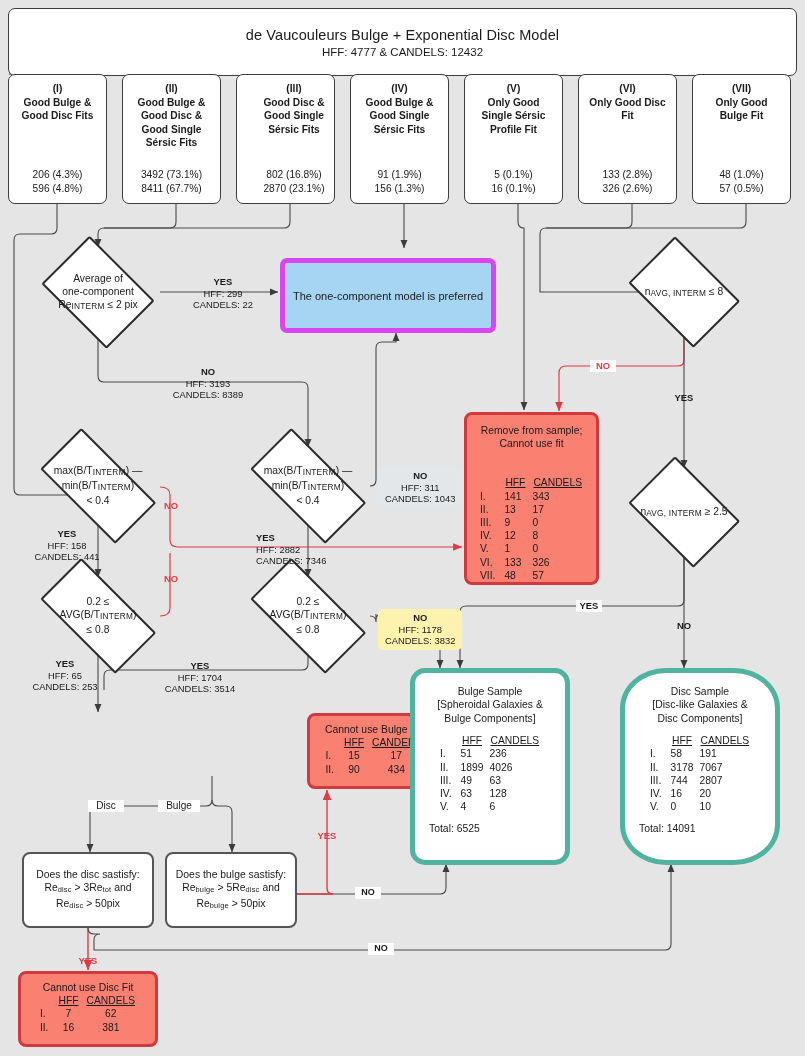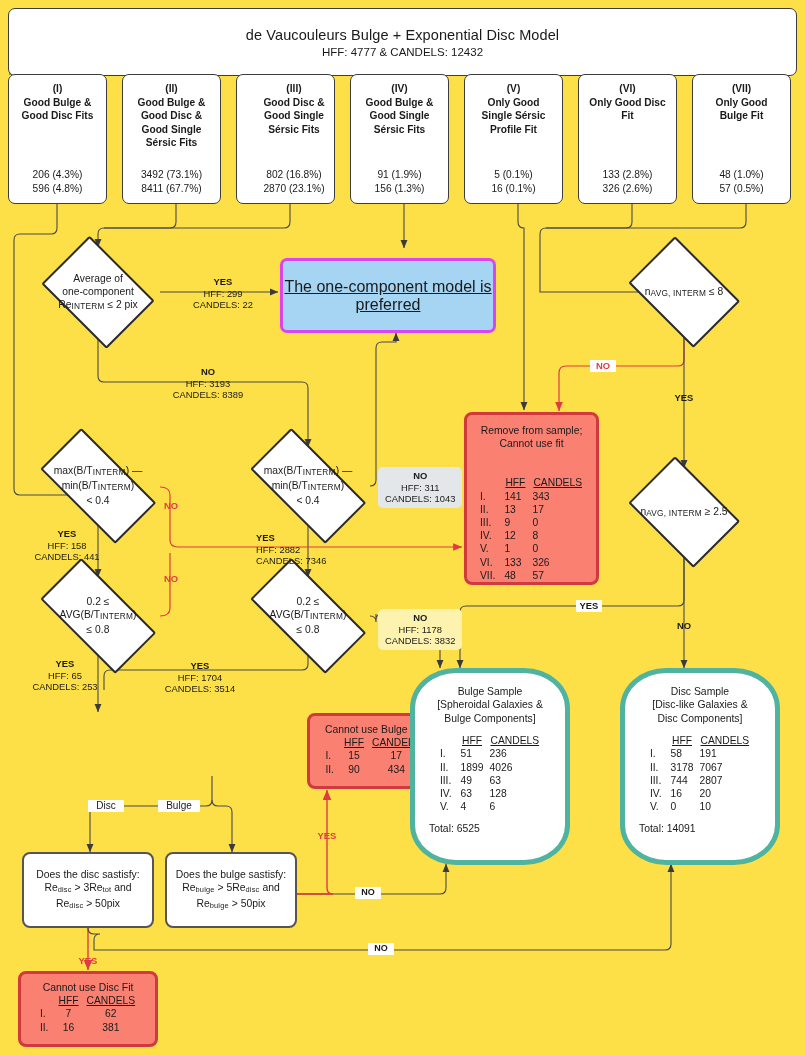--- a/index.html
+++ b/index.html
@@ -1,38 +1,38 @@
 <!DOCTYPE html>
 <html><head>
 <meta charset="utf-8">
 <style>
   html,body{margin:0;padding:0;background:#ffffff;}
   body{font-family:"Liberation Sans","DejaVu Sans",sans-serif;-webkit-font-smoothing:antialiased;}
-  #page{position:relative;width:805px;height:1056px;overflow:hidden;background:#fde047;}
+  #page{position:relative;width:805px;height:1056px;overflow:hidden;background:#e5e5e5;}
   #edges{position:absolute;left:0;top:0;width:805px;height:1056px;}
   .node{position:absolute;box-sizing:border-box;display:flex;flex-direction:column;align-items:center;justify-content:center;text-align:center;color:#1a1a1a;}
 
   
   .hdr{border:1.6px solid #3d3d3d;border-radius:7px;background:#fff;}
   .hdr .t1{font-size:14.5px;letter-spacing:.1px;}
   .hdr .t2{font-size:11.5px;margin-top:3px;}
 
   
   .cat{border:1.6px solid #3d3d3d;border-radius:7px;background:#fff;padding:7px 3px 6px;justify-content:flex-start;}
   .cat .rom{font-size:10.2px;font-weight:bold;line-height:13.5px;}
   .cat .ttl{font-size:10.2px;font-weight:bold;line-height:13.5px;}
   .cat .nums{font-size:10.2px;line-height:13.5px;margin-top:auto;padding-bottom:2px;}
 
   
   .dia{background:transparent;}
   .dia .dshape{position:absolute;left:50%;top:50%;width:70.7%;height:70.7%;transform:translate(-50%,-50%) rotate(45deg);border:2.6px solid #2b2b2b;background:#fff;border-radius:2px;}
   .dia .dtxt{position:relative;z-index:2;font-size:10.3px;line-height:13px;white-space:nowrap;}
 
   
-  .blue{background:#a5d5f2;border:3px solid #d946ef;border-radius:7px;font-size:16px;text-decoration:underline;}
+  .blue{background:#a5d5f2;border:5px solid #d946ef;border-radius:7px;font-size:11px;}
   .red{background:#fa8072;border:3px solid #d0393e;border-radius:8px;font-size:10.4px;line-height:13.2px;}
   .gray{background:#fff;border:2.6px solid #555;border-radius:8px;font-size:10.4px;line-height:13.6px;}
   .teal{background:#fff;border:5px solid #4fb3a0;border-radius:46px/40px;font-size:10.4px;line-height:13.4px;justify-content:flex-start;padding-top:12px;}
 
   
   .lbl{position:absolute;font-size:9.4px;line-height:11.6px;text-align:center;color:#1a1a1a;white-space:nowrap;}
   .lbl b{font-weight:bold;}
   .lbl.red-l{color:#e03b43;font-weight:bold;}
   .lbl.chip-gray{background:#e4e7ea;border-radius:5px;padding:3px 7px;}
   .lbl.chip-yellow{background:#fdf3ae;border-radius:5px;padding:3px 7px;}
@@ -342,21 +342,21 @@
           </tr>
           <tr>
             <td class="n">II.</td>
             <td style="text-align: center;">16</td>
             <td style="text-align: center;">381</td>
           </tr>
         </tbody>
       </table>
   </div>
 
-  <div class="node teal" style="left:410px;top:668px;width:160px;height:197px;">
+  <div class="node teal" style="left:410px;top:668px;width:160px;height:197px;border-radius:15px;">
     <div>Bulge Sample</div>
     <div>[Spheroidal Galaxies &amp;</div>
     <div>Bulge Components]</div>
     <table class="tl" style="margin-top:9px;">
         <tbody id="tbl-bulge">
           <tr>
             <th style="text-decoration: none;"></th>
             <th>HFF</th>
             <th>CANDELS</th>
           </tr>

